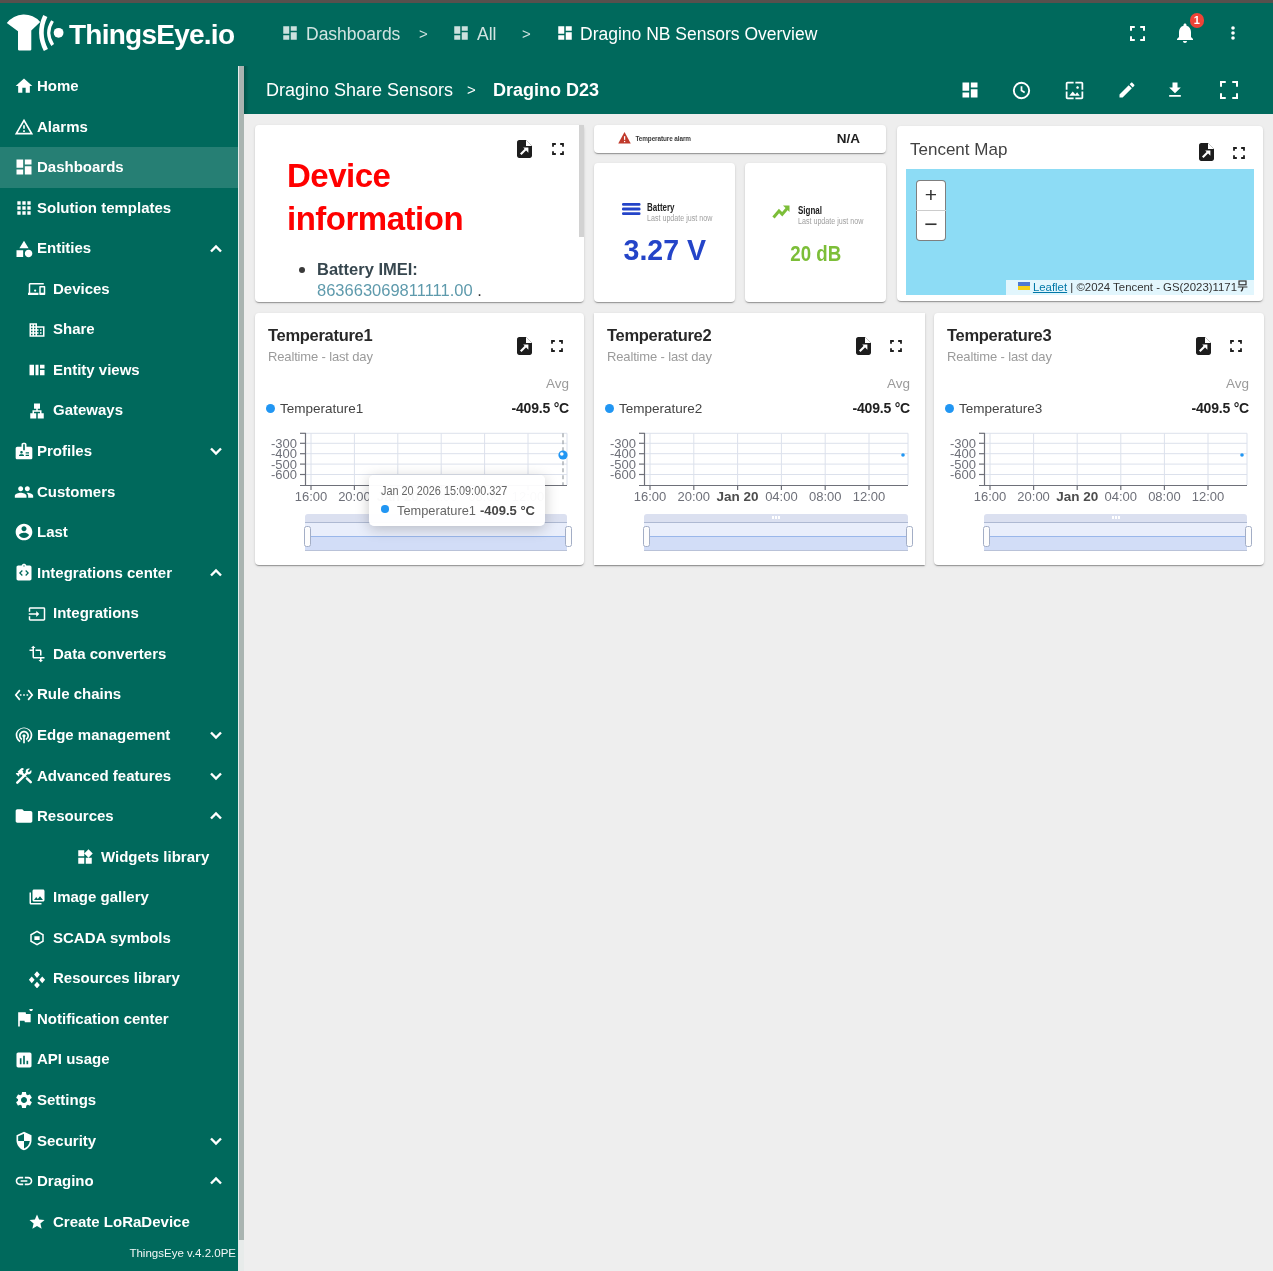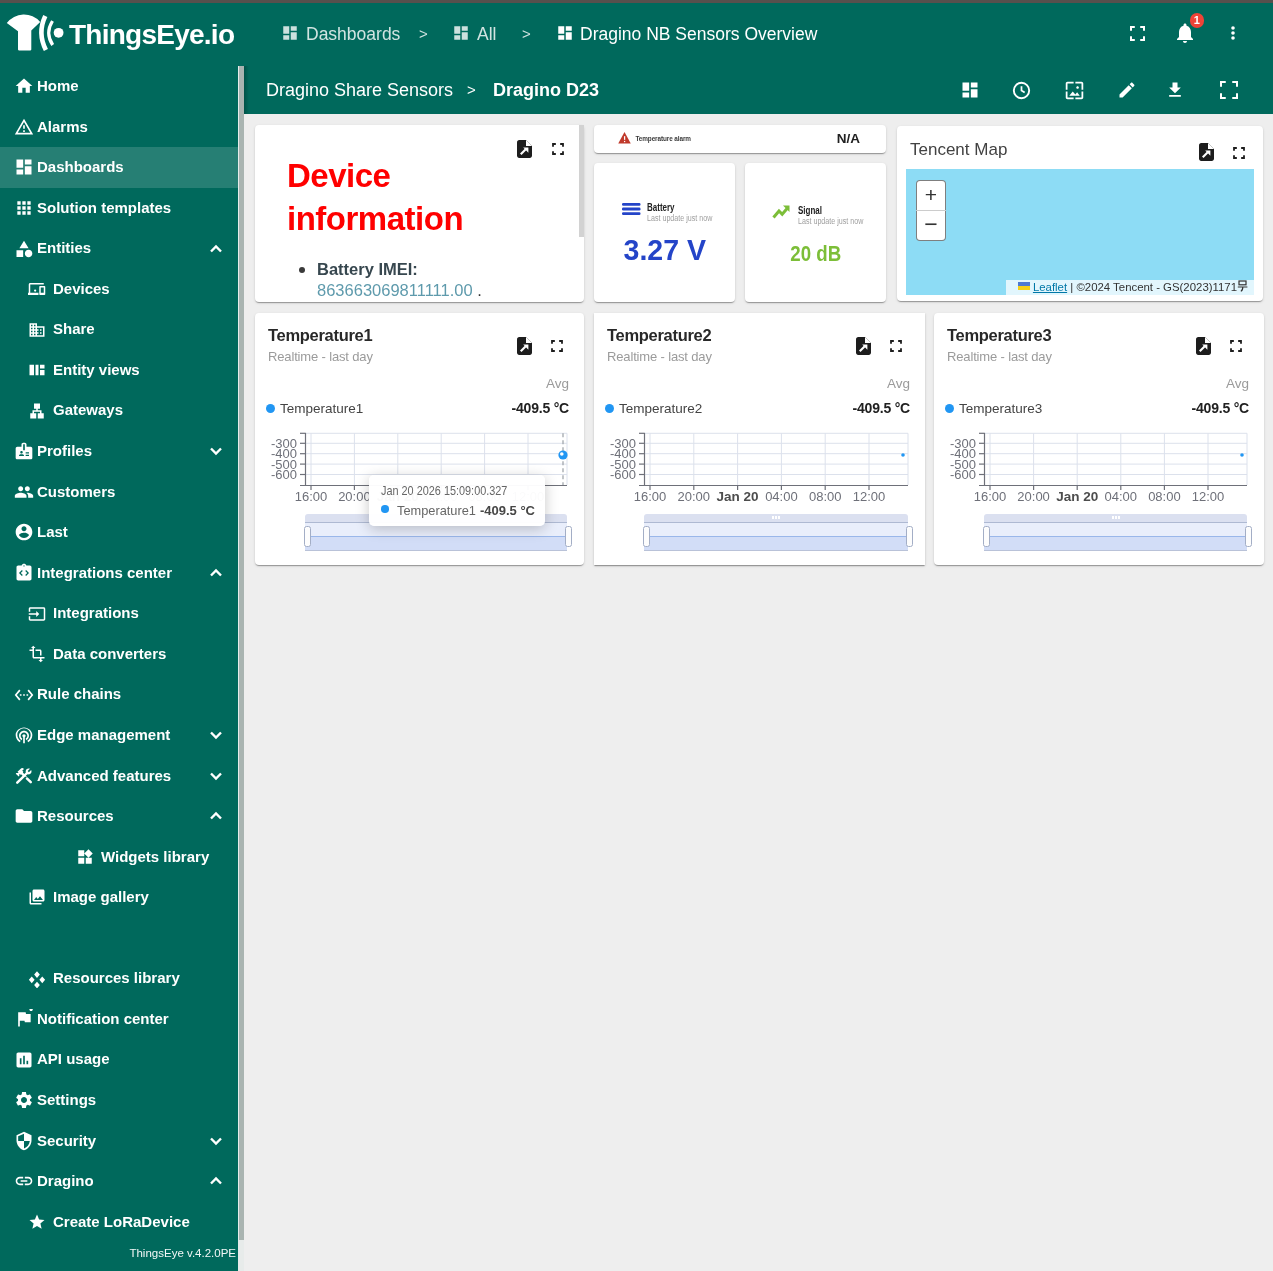--- a/index.html
+++ b/index.html
@@ -200,20 +200,26 @@
 <svg style="position:absolute;left:28px;top:11.280000000000001px" width="18" height="18" viewBox="0 0 24 24">
         <path d="M13 13v8h8v-8h-8zM3 21h8v-8H3v8zM3 3v8h8V3H3zm13.66-1.31L11 7.34 16.66 13l5.66-5.66-5.66-5.65z" fill="#fff" fill-opacity="1.0"></path>
       </svg>
 <div style="position:absolute;left:53px;top:0;height:40.56px;line-height:40.56px;font-size:15px;font-weight:700;color:#fff;white-space:nowrap">Widgets library</div>
 </div>
 <div style="position:absolute;left:0;top:811.20px;width:238px;height:40.56px;">
 <svg style="position:absolute;left:28px;top:11.280000000000001px" width="18" height="18" viewBox="0 0 24 24">
         <path d="M22 16V4c0-1.1-.9-2-2-2H8c-1.1 0-2 .9-2 2v12c0 1.1.9 2 2 2h12c1.1 0 2-.9 2-2zm-11-4l2.03 2.71L16 11l4 5H8l3-4zM2 6v14c0 1.1.9 2 2 2h14v-2H4V6H2z" fill="#fff" fill-opacity="1.0"></path>
       </svg>
 <div style="position:absolute;left:53px;top:0;height:40.56px;line-height:40.56px;font-size:15px;font-weight:700;color:#fff;white-space:nowrap">Image gallery</div>
+</div>
+<div style="position:absolute;left:0;top:851.76px;width:238px;height:40.56px;">
+<svg style="position:absolute;left:28px;top:11.280000000000001px" width="18" height="18" viewBox="0 0 24 24">
+        <path d="M12 2L3 7v10l9 5 9-5V7l-9-5zm7 13.82L12 19.7l-7-3.88V8.18L12 4.3l7 3.88v7.64zM8.5 9.5h7v5h-7z" fill="#fff" fill-opacity="1.0"></path>
+      </svg>
+<div style="position:absolute;left:53px;top:0;height:40.56px;line-height:40.56px;font-size:15px;font-weight:700;color:#fff;white-space:nowrap">SCADA symbols</div>
 </div>
 <div style="position:absolute;left:0;top:892.32px;width:238px;height:40.56px;">
 <svg style="position:absolute;left:28px;top:11.280000000000001px" width="18" height="18" viewBox="0 0 24 24">
         <path d="M12 1.5L15.8 6 12 10.5 8.2 6 12 1.5zM5 8.5L8.8 13 5 17.5 1.2 13 5 8.5zm14 0l3.8 4.5-3.8 4.5-3.8-4.5L19 8.5zM12 15.5l3.8 4.5-3.8 4.5-3.8-4.5 3.8-4.5z" fill="#fff" fill-opacity="1.0"></path>
       </svg>
 <div style="position:absolute;left:53px;top:0;height:40.56px;line-height:40.56px;font-size:15px;font-weight:700;color:#fff;white-space:nowrap">Resources library</div>
 </div>
 <div style="position:absolute;left:0;top:932.88px;width:238px;height:40.56px;">
 <svg style="position:absolute;left:14px;top:10.280000000000001px" width="20" height="20" viewBox="0 0 24 24">
         <path d="M14.4 6L14 4H5v17h2v-7h5.6l.4 2h7V6h-5.6zM20.5 2.5a2 2 0 1 1 0.01 0z" fill="#fff" fill-opacity="1.0"></path>

